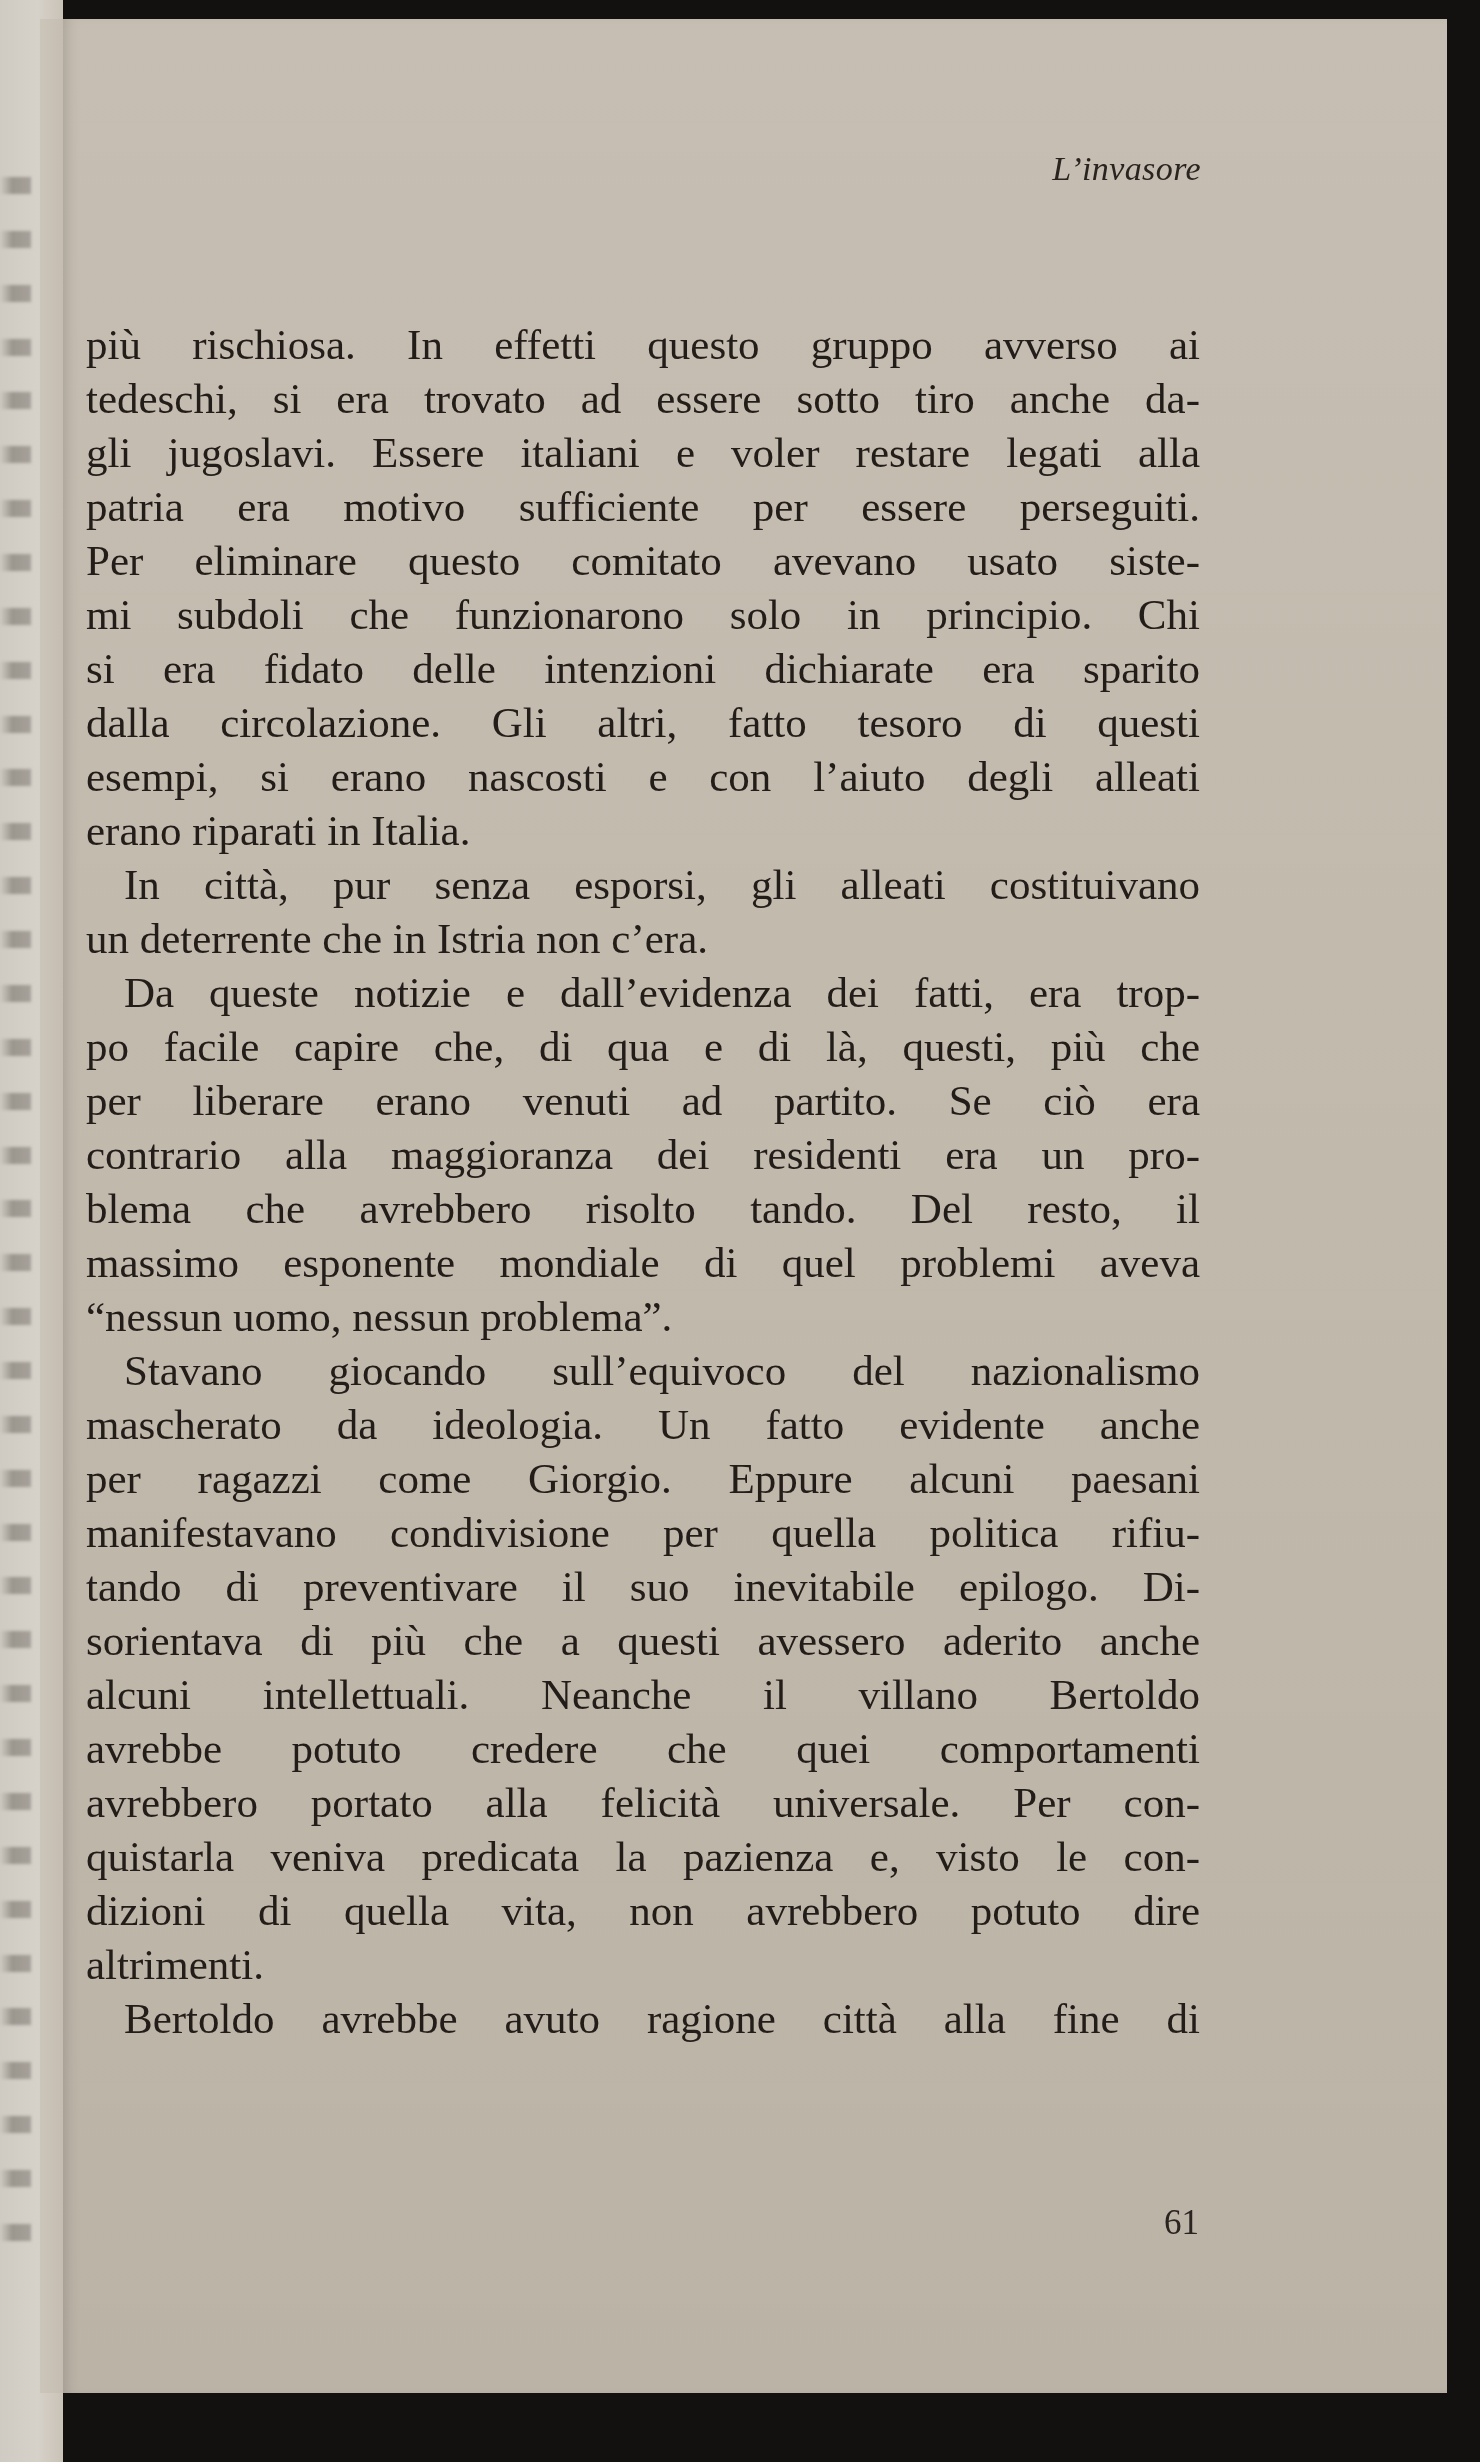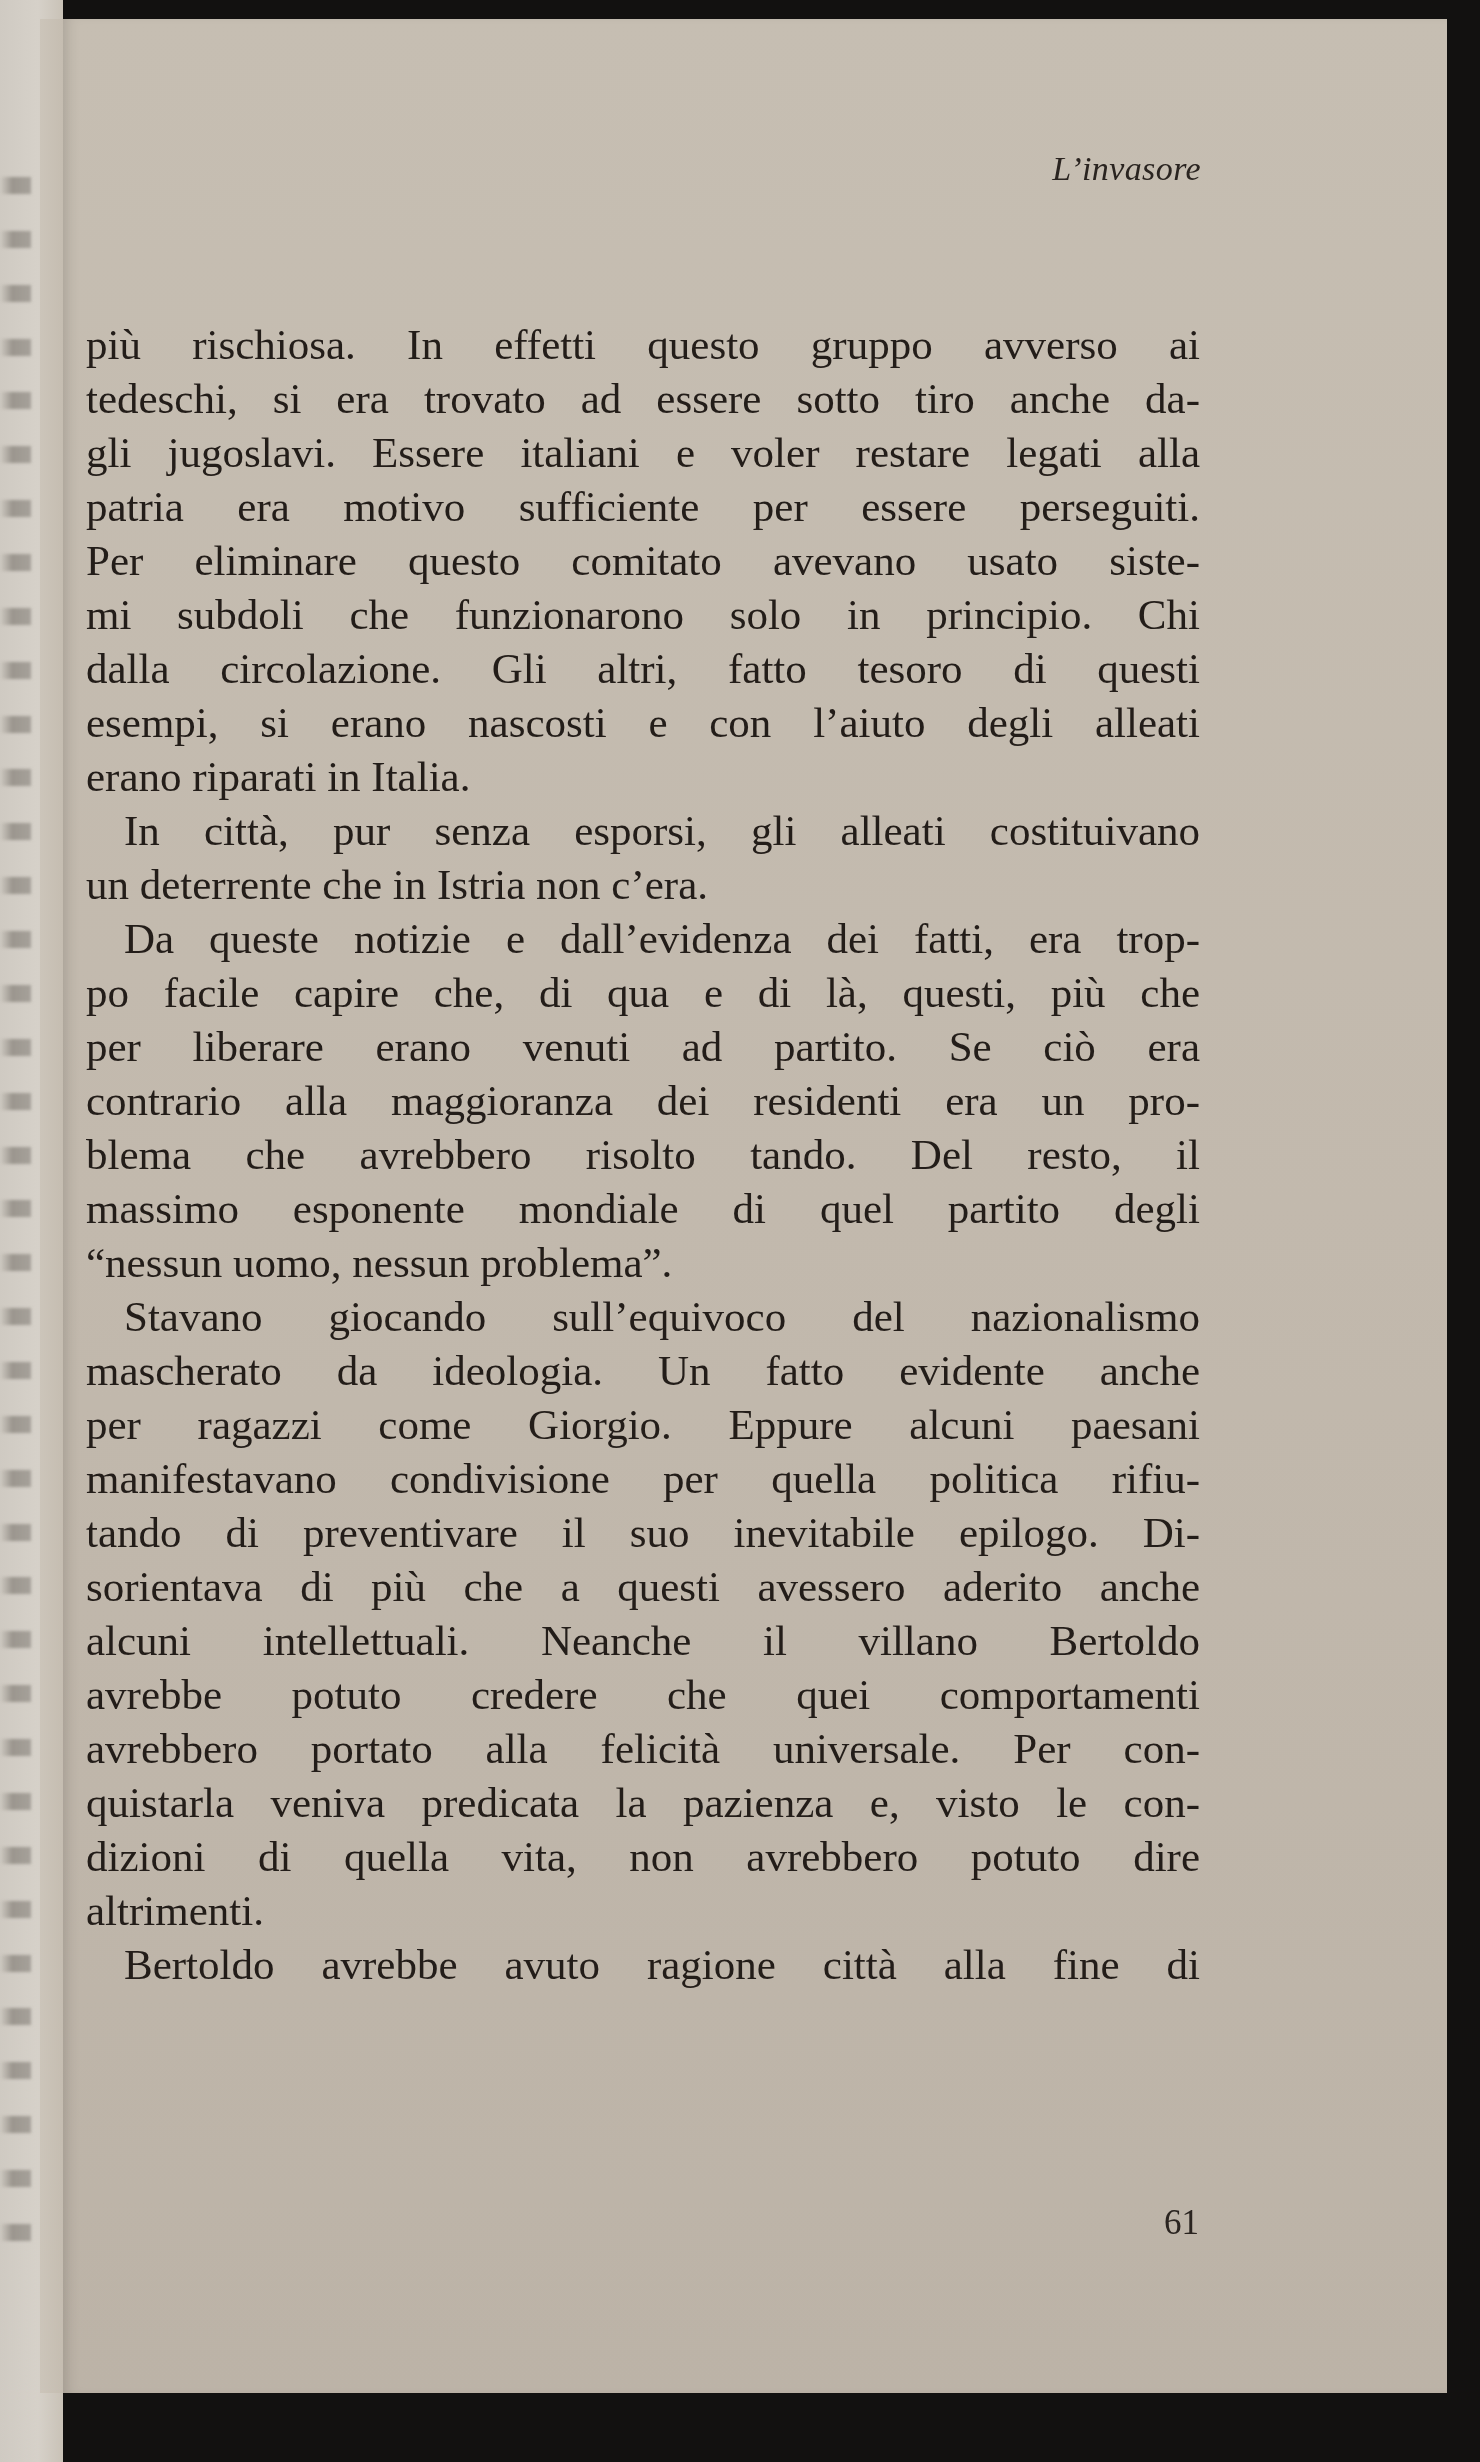--- a/index.html
+++ b/index.html
@@ -136,31 +136,32 @@
 <div class="page">
   <div class="running-header">L’invasore</div>
 
   <div class="body-text" id="body-text">
       <span class="line">più rischiosa. In effetti questo gruppo avverso ai</span>
       <span class="line">tedeschi, si era trovato ad essere sotto tiro anche da-</span>
       <span class="line">gli jugoslavi. Essere italiani e voler restare legati alla</span>
       <span class="line">patria era motivo sufficiente per essere perseguiti.</span>
       <span class="line">Per eliminare questo comitato avevano usato siste-</span>
       <span class="line">mi subdoli che funzionarono solo in principio. Chi</span>
+      <span class="line">si era fidato delle intenzioni dichiarate era sparito</span>
       <span class="line">dalla circolazione. Gli altri, fatto tesoro di questi</span>
       <span class="line">esempi, si erano nascosti e con l’aiuto degli alleati</span>
       <span class="line last">erano riparati in Italia.</span>
       <span class="line indent">In città, pur senza esporsi, gli alleati costituivano</span>
       <span class="line last">un deterrente che in Istria non c’era.</span>
       <span class="line indent">Da queste notizie e dall’evidenza dei fatti, era trop-</span>
       <span class="line">po facile capire che, di qua e di là, questi, più che</span>
       <span class="line">per liberare erano venuti ad partito. Se ciò era</span>
       <span class="line">contrario alla maggioranza dei residenti era un pro-</span>
       <span class="line">blema che avrebbero risolto tando. Del resto, il</span>
-      <span class="line">massimo esponente mondiale di quel partito degli</span>
+      <span class="line">massimo esponente mondiale di quel problemi aveva</span>
       <span class="line last">“nessun uomo, nessun problema”.</span>
       <span class="line indent">Stavano giocando sull’equivoco del nazionalismo</span>
       <span class="line">mascherato da ideologia. Un fatto evidente anche</span>
       <span class="line">per ragazzi come Giorgio. Eppure alcuni paesani</span>
       <span class="line">manifestavano condivisione per quella politica rifiu-</span>
       <span class="line">tando di preventivare il suo inevitabile epilogo. Di-</span>
       <span class="line">sorientava di più che a questi avessero aderito anche</span>
       <span class="line">alcuni intellettuali. Neanche il villano Bertoldo</span>
       <span class="line">avrebbe potuto credere che quei comportamenti</span>
       <span class="line">avrebbero portato alla felicità universale. Per con-</span>

